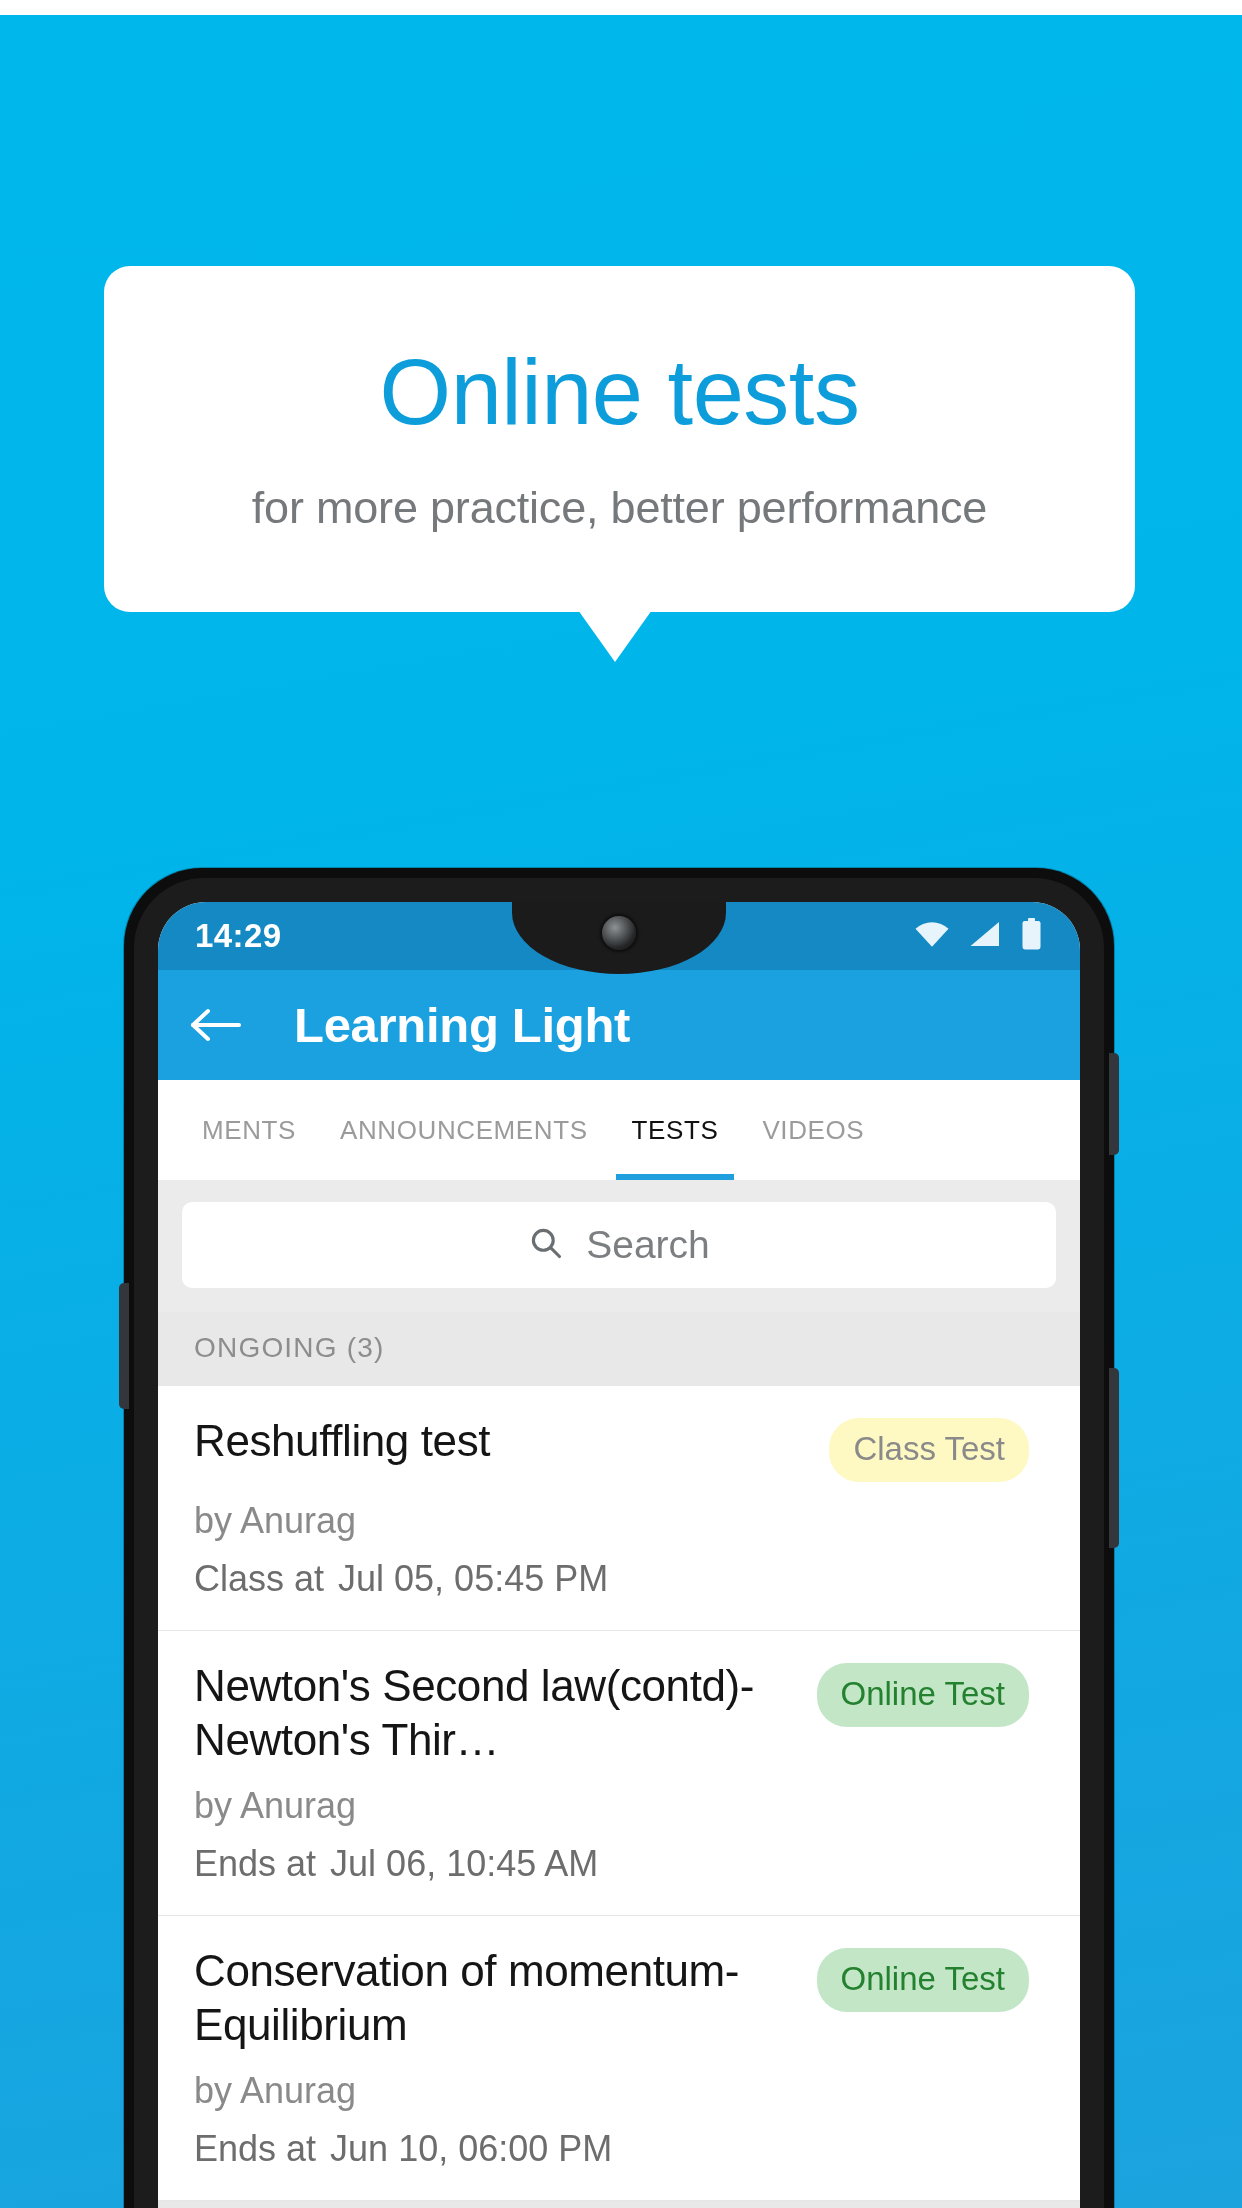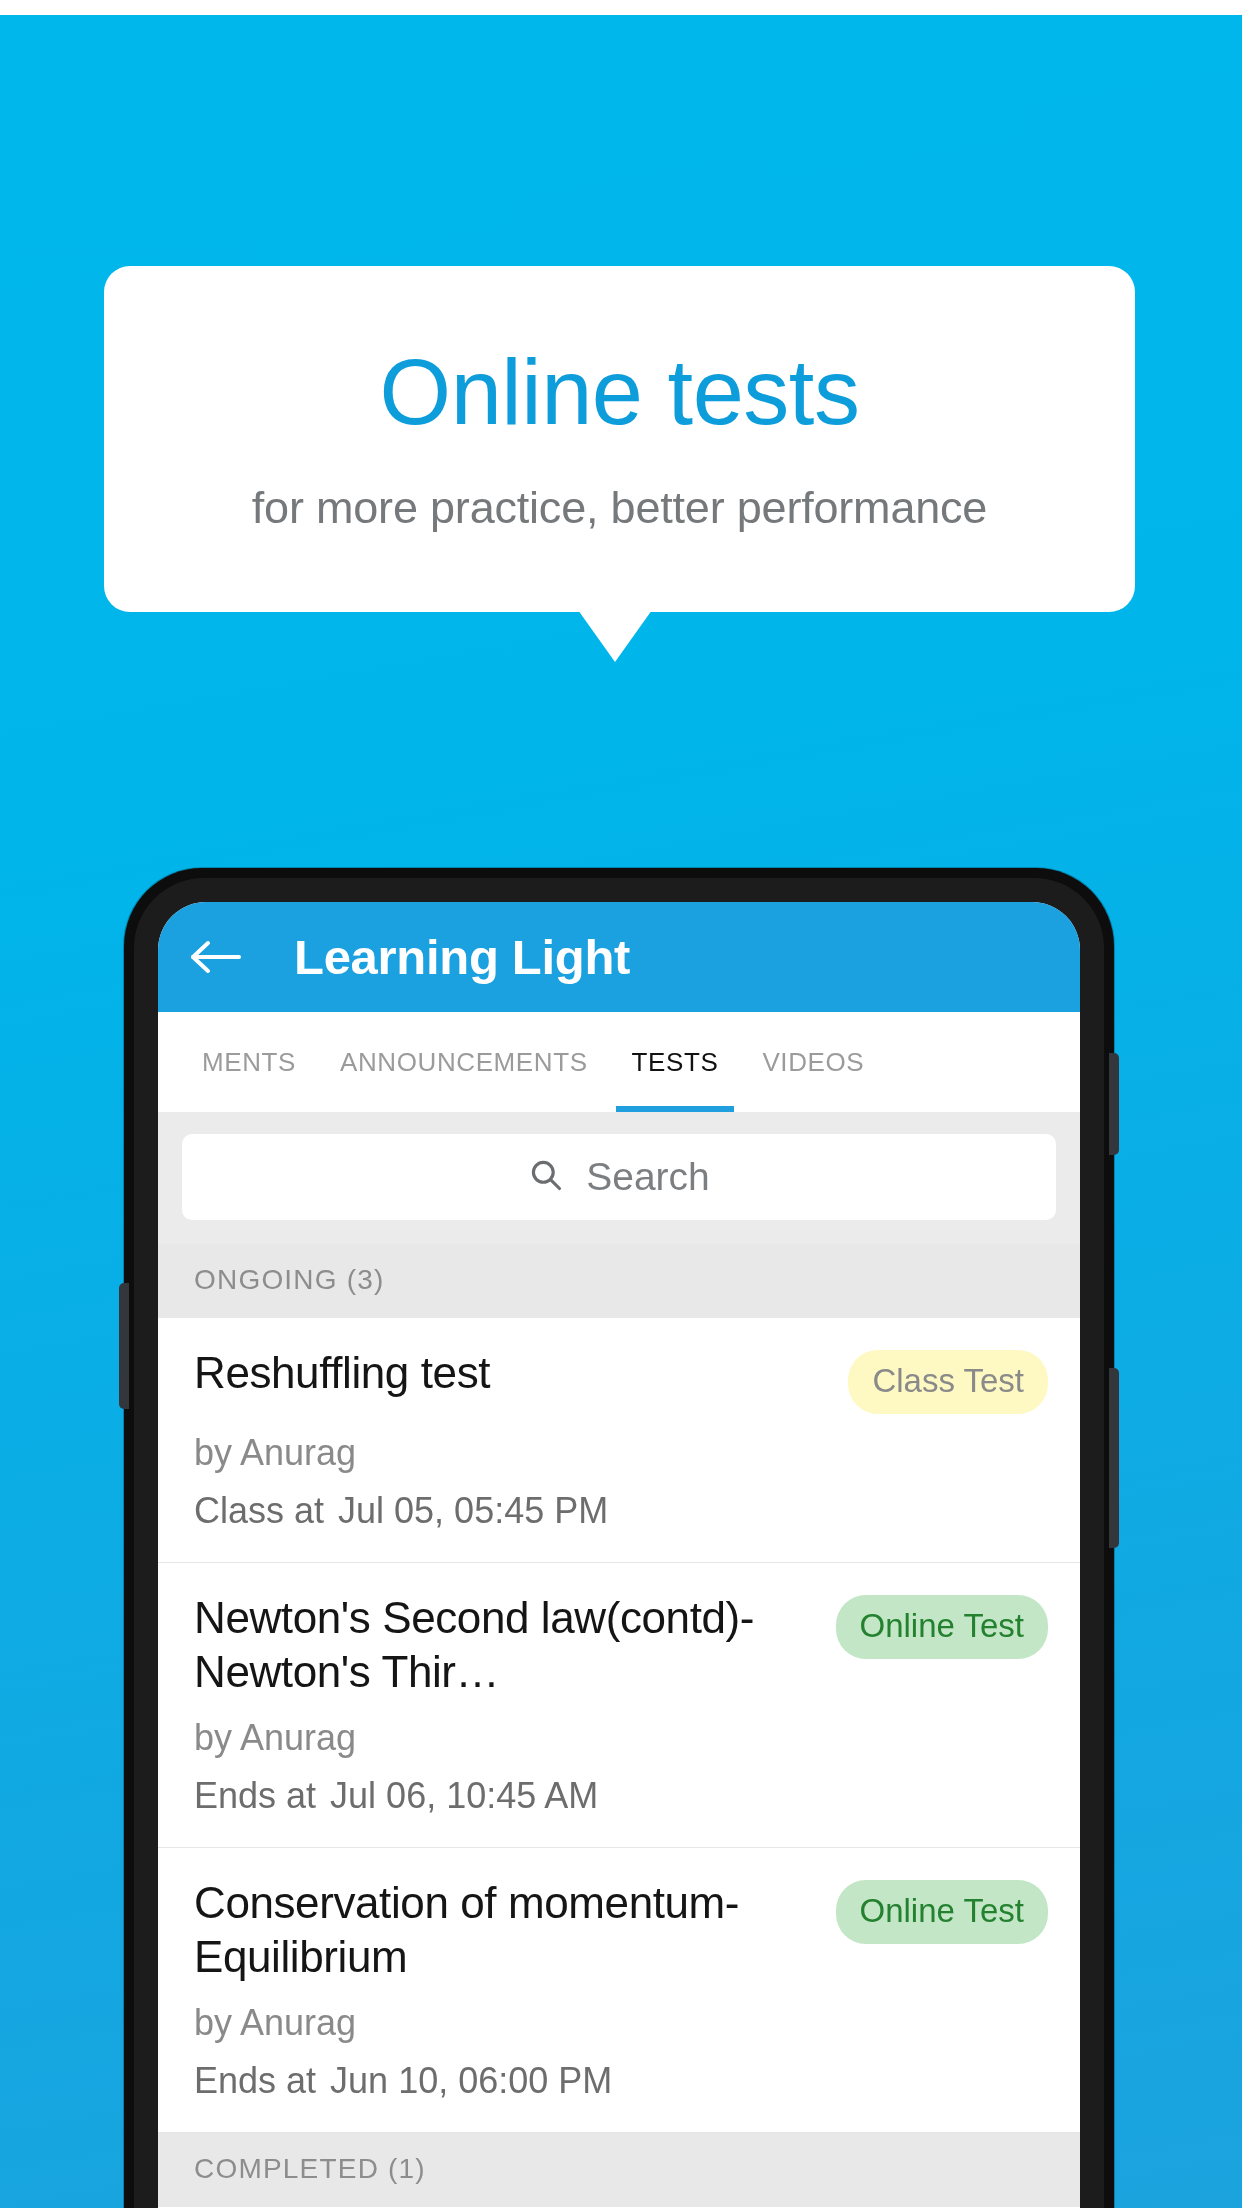--- a/index.html
+++ b/index.html
@@ -236,21 +236,21 @@
     background: #e8e8e8;
     padding: 20px 36px 22px 36px;
     font-size: 28px;
     color: #8d8d8d;
     letter-spacing: 1.2px;
   }
 
   
   .test-item {
     background: #ffffff;
-    padding: 28px 32px 30px 36px;
+    padding: 28px 51px 30px 36px;
     border-bottom: 1px solid #e6e6e6;
     position: relative;
   }
   .test-top {
     display: flex;
     align-items: flex-start;
     justify-content: space-between;
     gap: 16px;
   }
   .test-title {
@@ -299,20 +299,44 @@
 
   <div id="phone">
     <div id="phone-inner-frame"></div>
 
     <div class="side-btn" id="btn-left-1"></div>
     <div class="side-btn" id="btn-right-1"></div>
     <div class="side-btn" id="btn-right-2"></div>
 
     <div id="screen">
 
+      <div id="statusbar">
+        <div id="status-time">14:29</div>
+        <div id="status-icons">
+          <span>
+            <svg class="wifi-icon" viewBox="0 0 24 18" xmlns="http://www.w3.org/2000/svg">
+              <path d="M1 5.2 A16 16 0 0 1 23 5.2 L12 17.2 Z" fill="#e8f4fb"></path>
+            </svg>
+          </span>
+          <span>
+            <svg class="signal-icon" viewBox="0 0 22 18" xmlns="http://www.w3.org/2000/svg">
+              <path d="M1 17 L20 17 L20 1 Z" fill="#e8f4fb"></path>
+            </svg>
+          </span>
+          <span>
+            <svg class="battery-icon" viewBox="0 0 14 22" xmlns="http://www.w3.org/2000/svg">
+              <rect x="4.6" y="0" width="4.8" height="2.1" rx="0.6" fill="#e8f4fb"></rect>
+              <rect x="0.8" y="2" width="12.4" height="19.6" rx="1.6" fill="#e8f4fb"></rect>
+            </svg>
+          </span>
+        </div>
+        <div id="notch">
+          <div id="notch-cam"></div>
+        </div>
+      </div>
 
       <div id="appbar">
         <div id="back-arrow">
           <svg width="52" height="40" viewBox="0 0 52 40" xmlns="http://www.w3.org/2000/svg">
             <path d="M3 20 L49 20" stroke="#ffffff" stroke-width="4" fill="none" stroke-linecap="round"></path>
             <path d="M18 6 L3 20 L18 34" stroke="#ffffff" stroke-width="4" fill="none" stroke-linecap="round" stroke-linejoin="round"></path>
           </svg>
         </div>
         <div id="appbar-title">Learning Light</div>
       </div>

